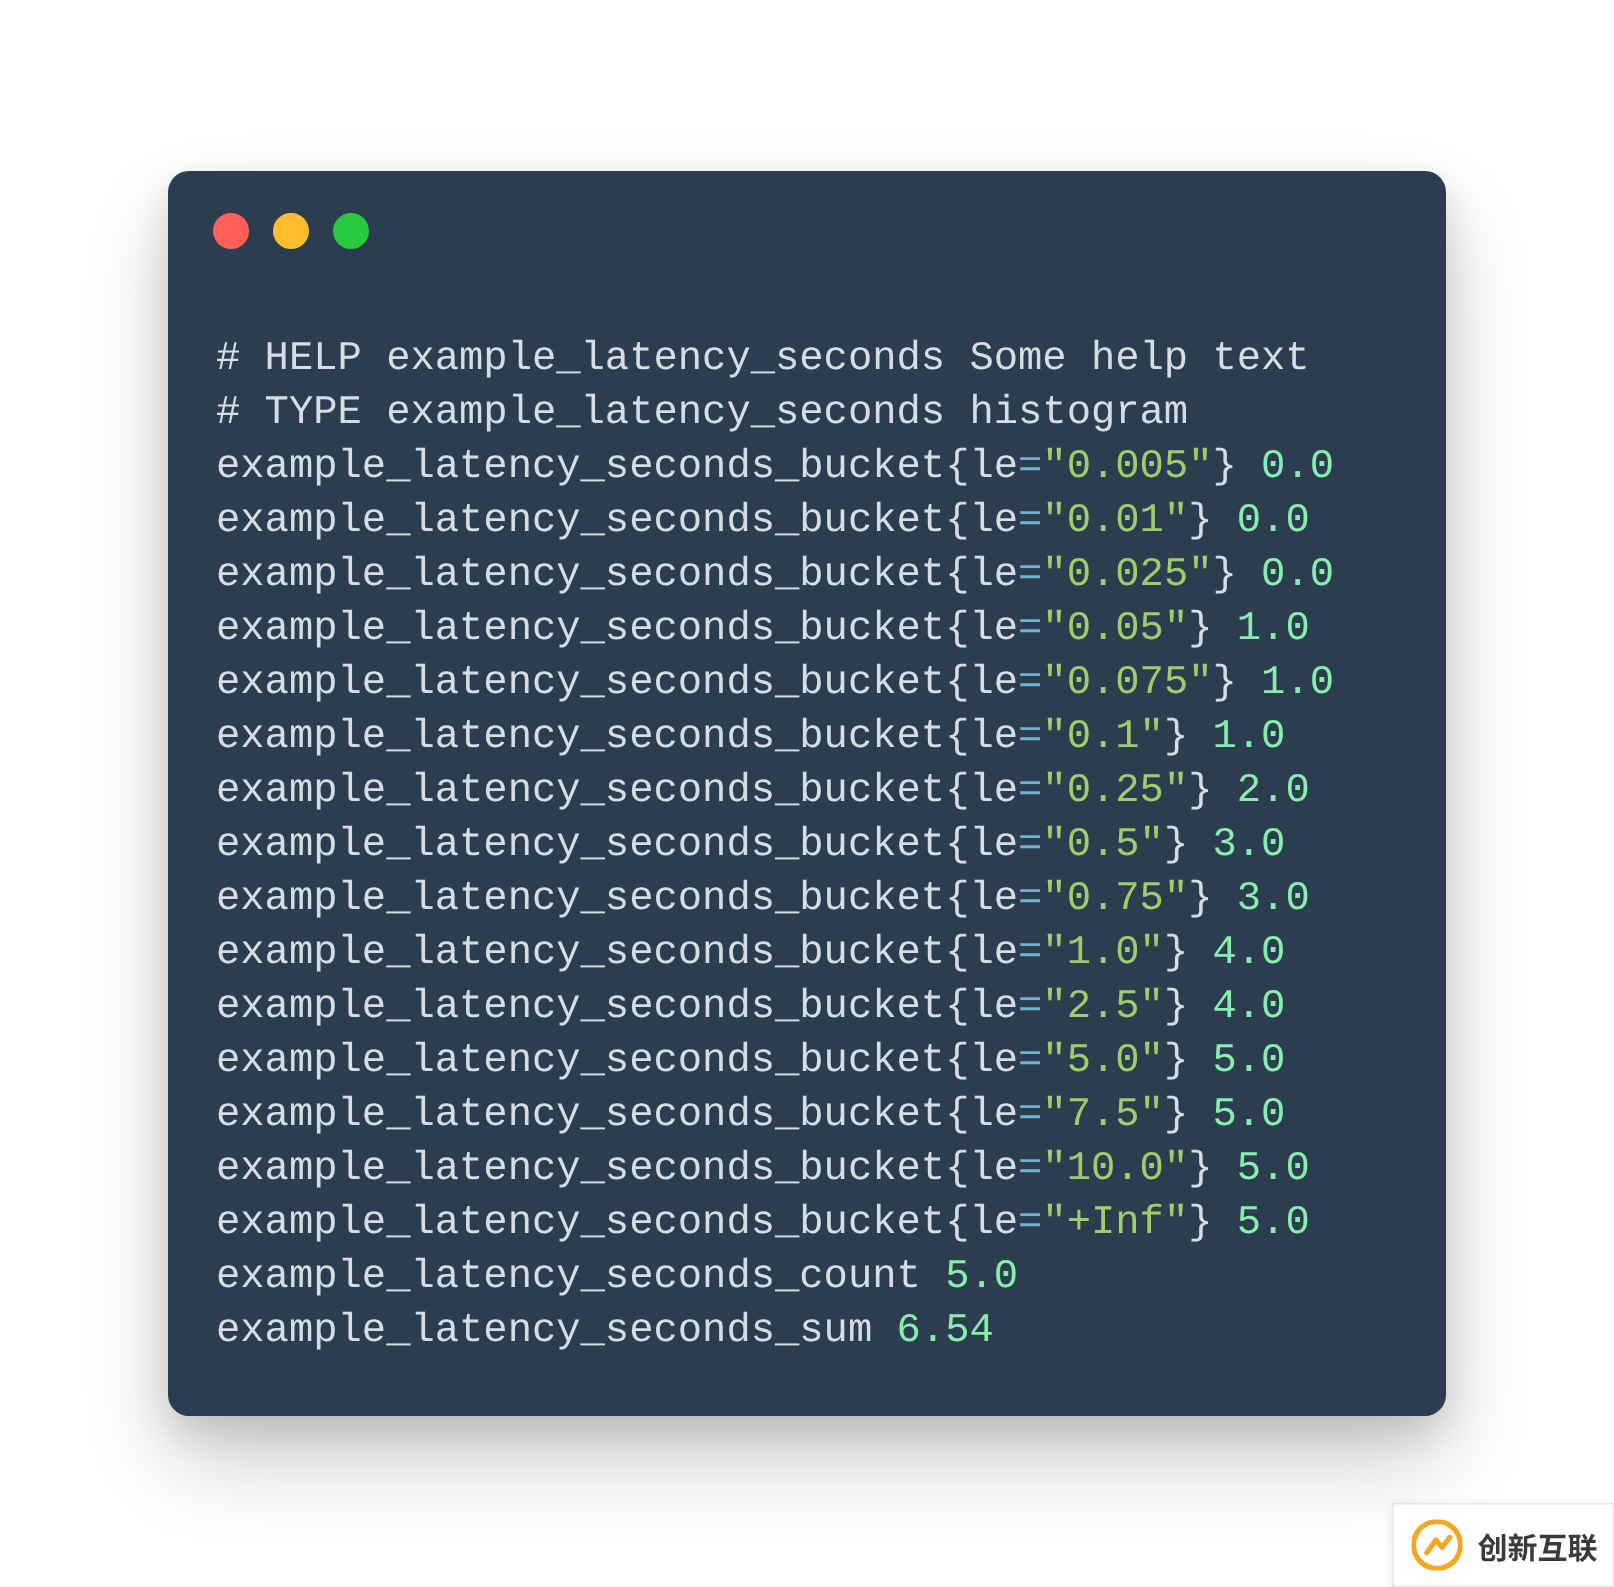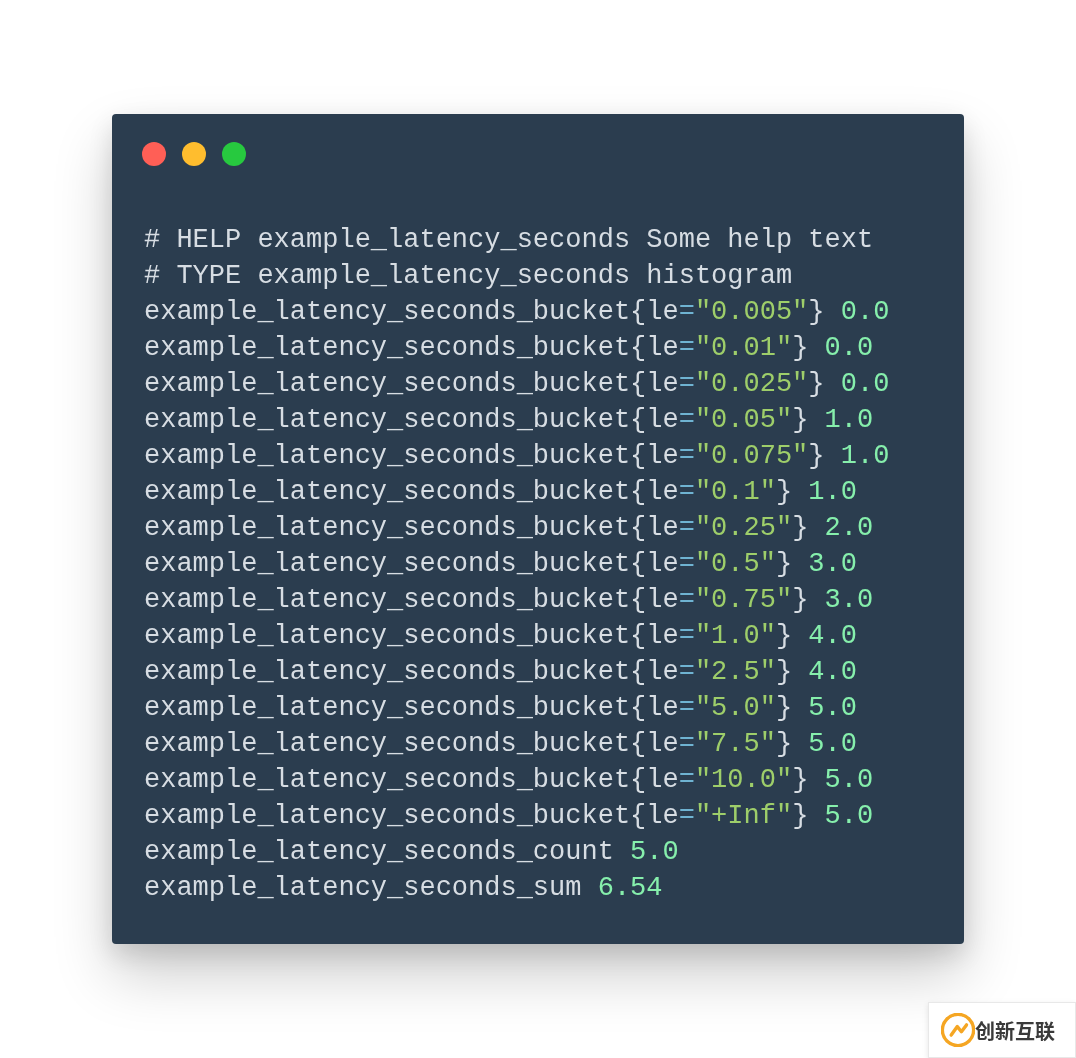--- a/index.html
+++ b/index.html
@@ -11,21 +11,21 @@
     font-family: "SFMono-Regular", "Menlo", "Consolas", "Liberation Mono", monospace;
     overflow: hidden;
   }
   .card {
     position: absolute;
     left: 112px;
     top: 114px;
     width: 852px;
     height: 830px;
     background: #2b3d4f;
-    border-radius: 4px;
+    border-radius: 14px;
     box-shadow: 0 30px 60px rgba(0,0,0,0.20), 0 10px 25px rgba(0,0,0,0.12);
   }
   .traffic-lights {
     position: absolute;
     left: 30px;
     top: 28px;
     display: flex;
     gap: 16px;
   }
   .light {
@@ -57,20 +57,21 @@
     position: absolute;
     right: 0;
     bottom: 0;
     width: 148px;
     height: 56px;
     background: #ffffff;
     border: 1px solid #e8e8e8;
     box-shadow: 0 2px 6px rgba(0,0,0,0.1);
     display: flex;
     align-items: center;
+    gap: 10px;
     padding: 0 12px;
     box-sizing: border-box;
   }
   .wm-logo {
     width: 34px;
     height: 34px;
     flex: 0 0 34px;
   }
   .wm-text {
     font-family: "PingFang SC","Microsoft YaHei","Noto Sans CJK SC",sans-serif;

